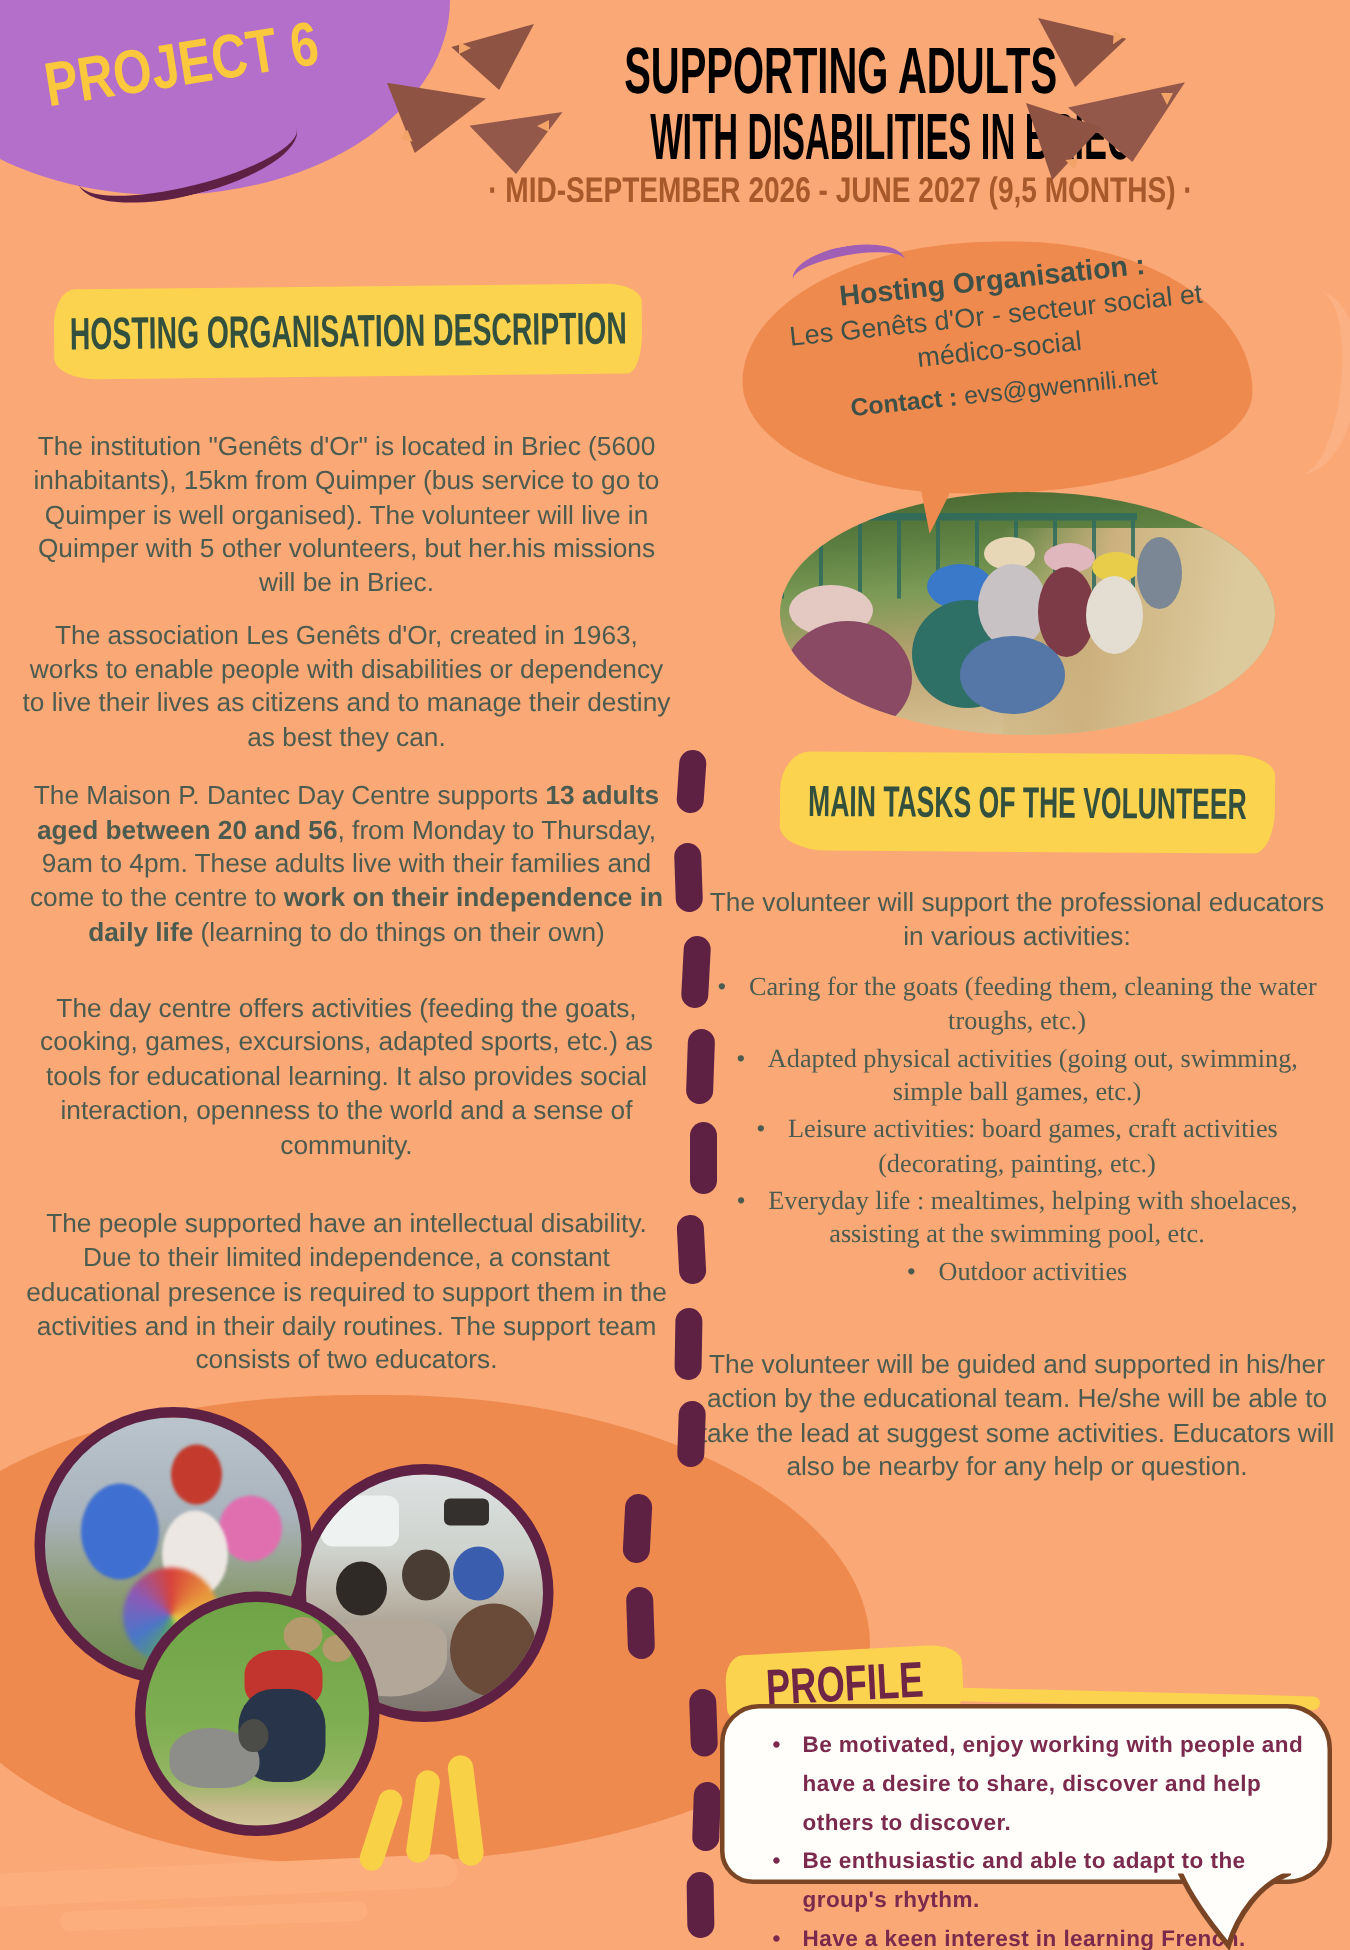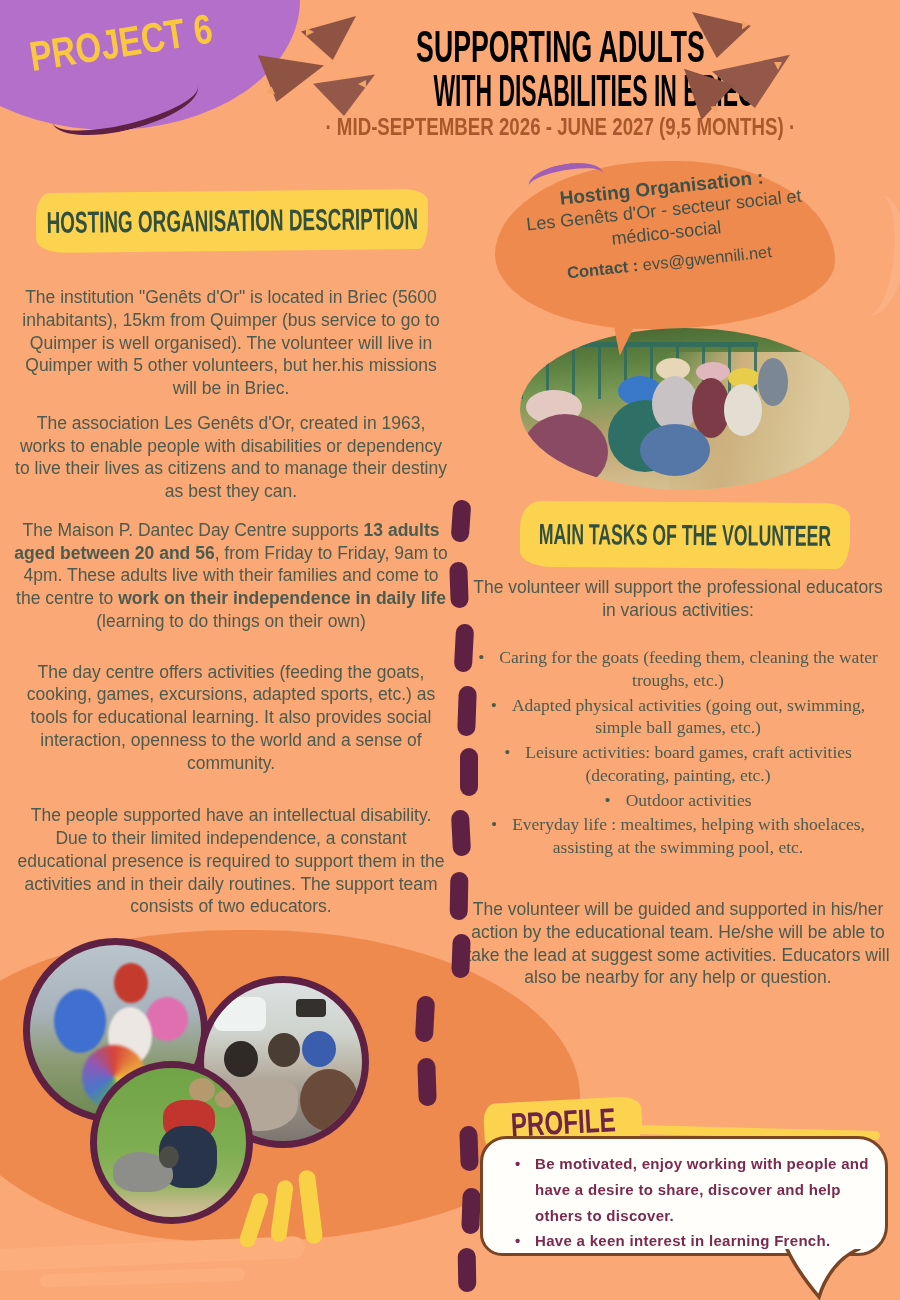--- a/index.html
+++ b/index.html
@@ -50,21 +50,21 @@
   
   .copy{font-size:17.5px;line-height:1.3;text-align:center;color:#4C5B4F;}
   .copy p{margin:0;}
   .desc-copy{position:absolute;left:14px;top:286px;width:434px;}
   .desc-copy p.p1{margin-bottom:12px;}
   .desc-copy p.p2{margin-bottom:16px;}
   .desc-copy p.p3{margin-bottom:28px;}
   .desc-copy p.p4{margin-bottom:30px;}
   .b{font-weight:bold;}
 
-  .tasks-intro{position:absolute;left:466px;top:576px;width:424px;}
+  .tasks-intro{position:absolute;left:466px;top:590px;width:424px;}
   .tasks-list{position:absolute;left:466px;top:646px;width:424px;margin:0;padding:0;list-style:none;font-family:Liberation Serif, serif;}
   .tasks-list li{text-align:center;font-size:17.5px;line-height:1.3;margin-bottom:2px;}
   .tasks-list li::before{content:"•";margin-right:15px;}
   .tasks-p1{position:absolute;left:466px;top:898px;width:424px;}
   .tasks-p2{position:absolute;left:466px;top:1008px;width:424px;}
 
   
   .org-bubble{position:absolute;left:495px;top:161px;width:340px;height:168px;background:#EF8A4F;
     border-radius:52% 48% 55% 45% / 58% 62% 42% 46%;}
   .org-tail{position:absolute;left:606px;top:316px;width:36px;height:40px;background:#EF8A4F;
@@ -172,21 +172,21 @@
     <div class="tri-acc" style="left:774px;top:62px;transform:rotate(90deg);"></div>
     <div class="tri-acc" style="left:710px;top:104px;transform:rotate(200deg);"></div>
   </div>
 
   <div class="brush brush-desc">
     <span class="h">HOSTING ORGANISATION DESCRIPTION</span>
   </div>
   <div class="copy desc-copy">
     <p class="p1">The institution "Genêts d'Or" is located in Briec (5600 inhabitants), 15km from Quimper (bus service to go to Quimper is well organised). The volunteer will live in Quimper with 5 other volunteers, but her.his missions will be in Briec.</p>
     <p class="p2">The association Les Genêts d'Or, created in 1963, works to enable people with disabilities or dependency to live their lives as citizens and to manage their destiny as best they can.</p>
-    <p class="p3"><span>The Maison P. Dantec Day Centre supports </span><span class="b">13 adults aged between 20 and 56</span><span>, from Friday to Friday, 9am to 4pm. These adults live with their families and come to the centre to </span><span class="b">work on their independence in daily life</span><span> (learning to do things on their own)</span></p>
+    <p class="p3"><span>The Maison P. Dantec Day Centre supports </span><span class="b">13 adults aged between 20 and 56</span><span>, from Monday to Thursday, 9am to 4pm. These adults live with their families and come to the centre to </span><span class="b">work on their independence in daily life</span><span> (learning to do things on their own)</span></p>
     <p class="p4">The day centre offers activities (feeding the goats, cooking, games, excursions, adapted sports, etc.) as tools for educational learning. It also provides social interaction, openness to the world and a sense of community.</p>
     <p class="p5">The people supported have an intellectual disability. Due to their limited independence, a constant educational presence is required to support them in the activities and in their daily routines. The support team consists of two educators.</p>
   </div>
 
   <div class="org-bubble">
     <div class="org-inner">
       <div class="oh">Hosting Organisation :</div>
       <div class="ol">
         <span>Les Genêts d'Or - secteur social et</span><br>
         <span>médico-social</span>
@@ -220,22 +220,22 @@
   <div class="brush brush-tasks">
     <span class="h">MAIN TASKS OF THE VOLUNTEER</span>
   </div>
   <div class="copy tasks-intro">
     <p>The volunteer will support the professional educators in various activities:</p>
   </div>
   <ul class="tasks-list">
     <li>Caring for the goats (feeding them, cleaning the water troughs, etc.)</li>
     <li>Adapted physical activities (going out, swimming, simple ball games, etc.)</li>
     <li>Leisure activities: board games, craft activities (decorating, painting, etc.)</li>
+    <li>Everyday life : mealtimes, helping with shoelaces, assisting at the swimming pool, etc.</li>
     <li>Outdoor activities</li>
-    <li>Everyday life : mealtimes, helping with shoelaces, assisting at the swimming pool, etc.</li>
   </ul>
   <div class="copy tasks-p1">
     <p>The volunteer will be guided and supported in his/her action by the educational team. He/she will be able to take the lead at suggest some activities. Educators will also be nearby for any help or question.</p>
   </div>
 
   <div class="photo circle-photo c-costumes">
     <div class="blob" style="left:24px;top:44px;width:52px;height:64px;background:#3f6fd1;filter:blur(1px);"></div>
     <div class="blob" style="left:84px;top:18px;width:34px;height:40px;background:#c43b2e;filter:blur(1px);"></div>
     <div class="blob" style="left:116px;top:52px;width:42px;height:44px;background:#e06fb0;filter:blur(1px);"></div>
     <div class="blob" style="left:78px;top:62px;width:44px;height:58px;background:#ece7e2;filter:blur(1px);"></div>
@@ -279,20 +279,21 @@
     <div class="dash"></div>
   </div>
 
   <div class="profile-swoosh"></div>
   <div class="brush brush-profile">
     <span class="h">PROFILE</span>
   </div>
   <div class="profile-bubble">
     <ul class="profile-list">
       <li>Be motivated, enjoy working with people and have a desire to share, discover and help others to discover.</li>
+      <li>Be enthusiastic and able to adapt to the group's rhythm.</li>
       <li>Have a keen interest in learning French.</li>
     </ul>
     <svg class="profile-tail" viewBox="0 0 80 52">
       <path d="M4 0 C 12 18 26 36 36 48 C 42 28 56 8 76 0 L 4 0 Z" fill="#FFFEFB"></path>
       <path d="M4 0 C 12 18 26 36 36 48 C 42 28 56 8 76 0" fill="none" stroke="#7A4525" stroke-width="3.5" stroke-linecap="round"></path>
     </svg>
   </div>
 
 </div>
 

